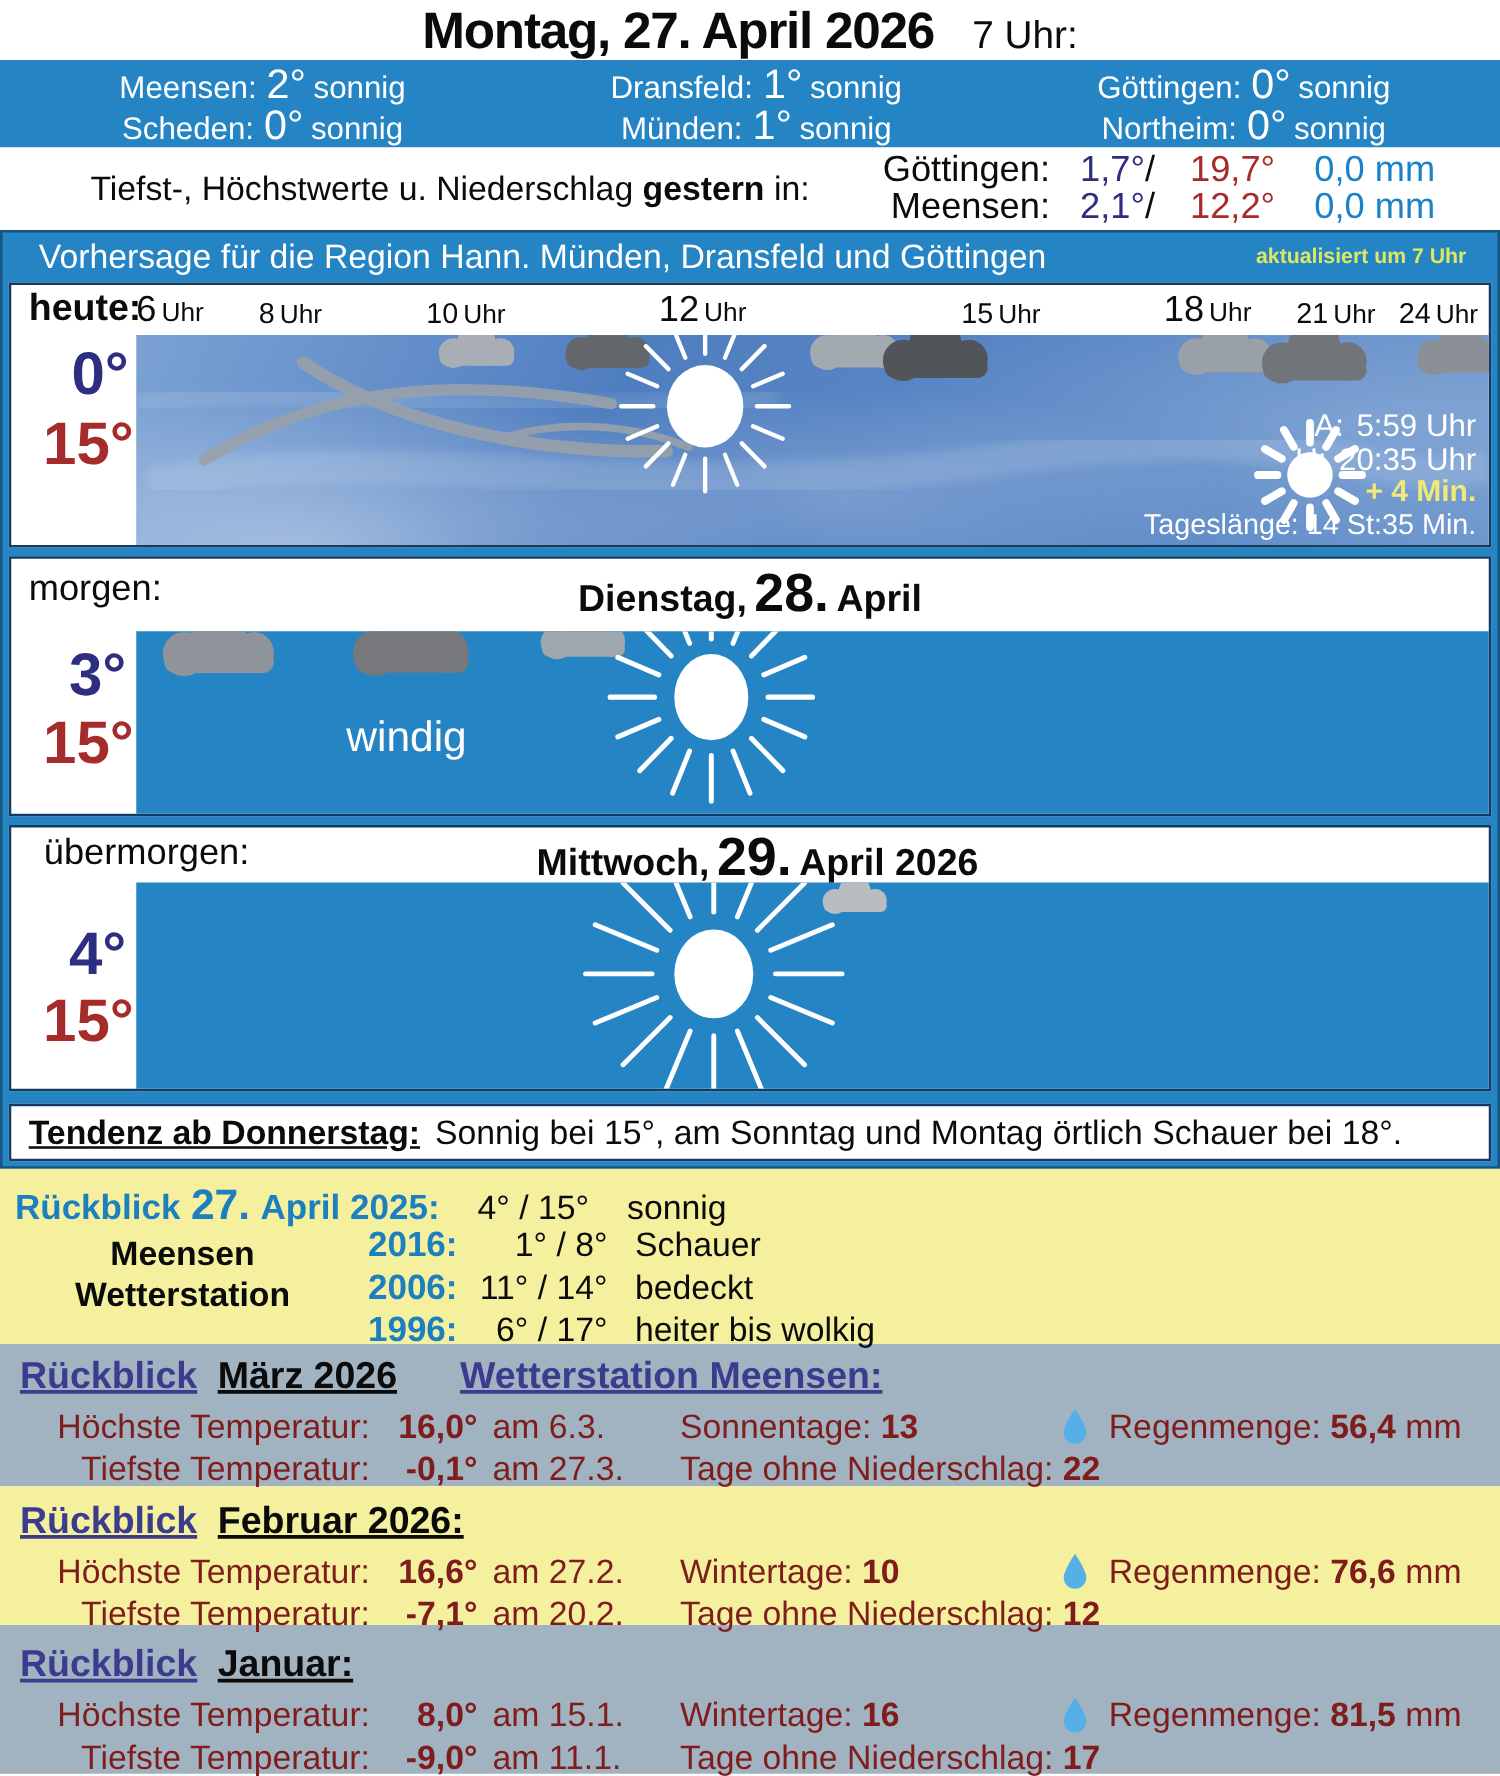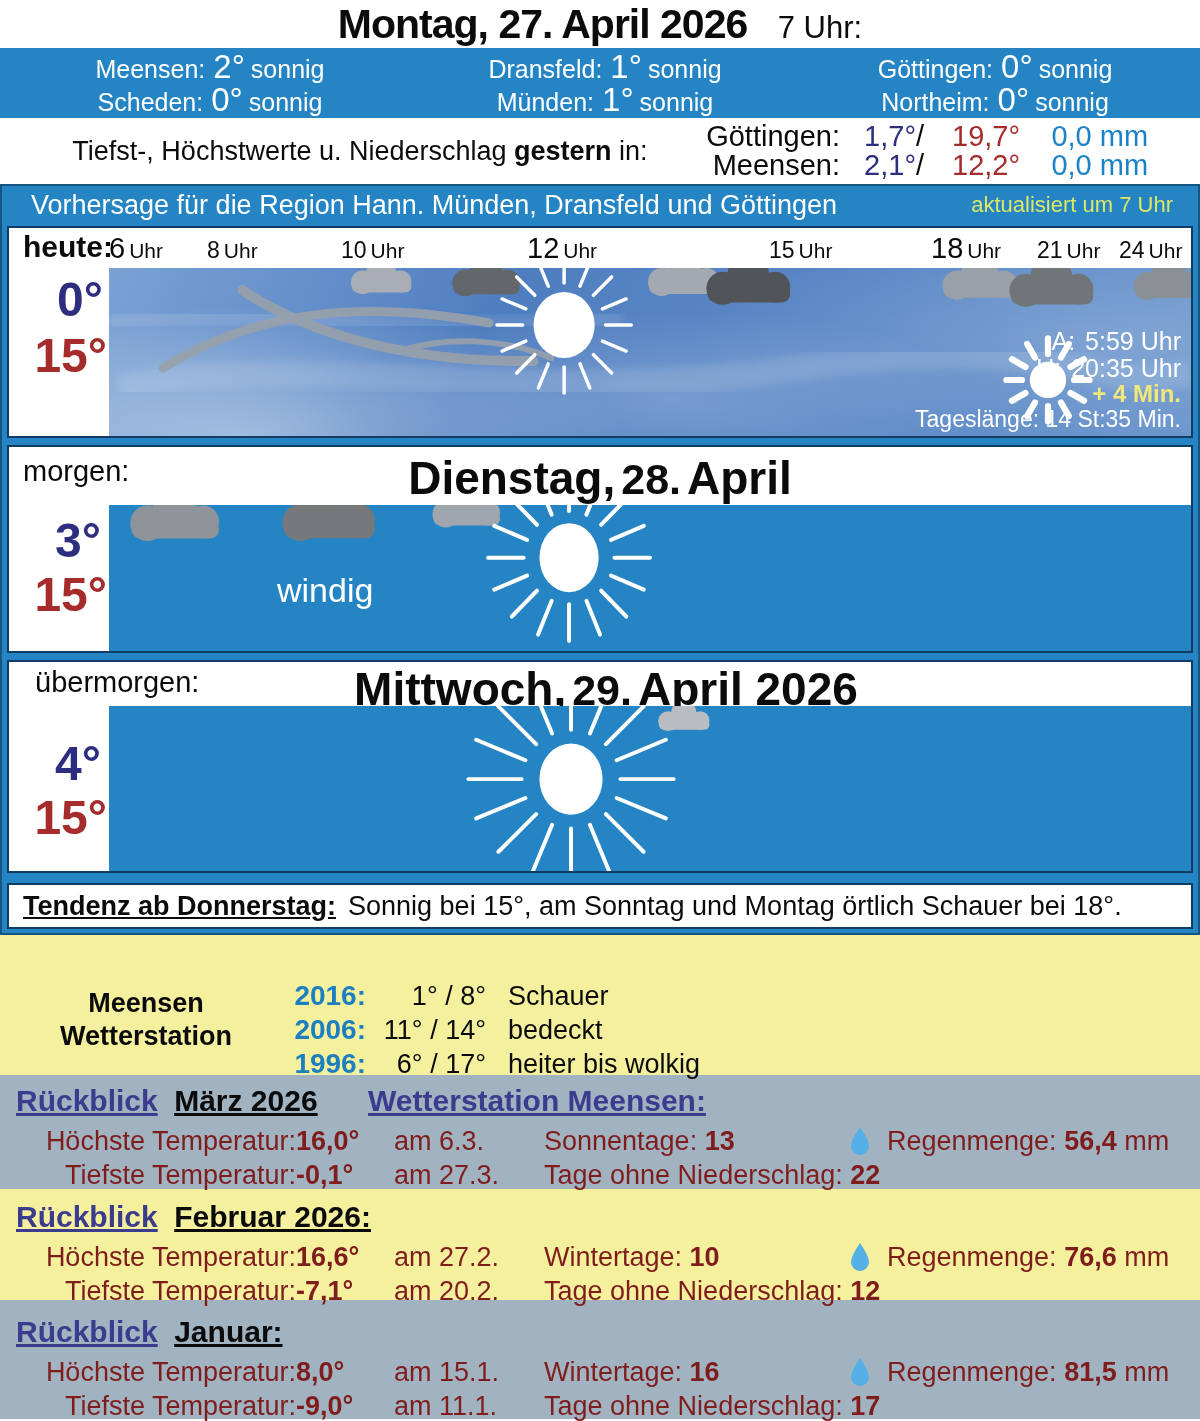--- a/index.html
+++ b/index.html
@@ -28,21 +28,21 @@
   .y-city{width:150px;text-align:right;color:#0b0b0b;}
   .y-low{width:76px;text-align:right;color:#2e2e80;}
   .y-slash{color:#0b0b0b;}
   .y-high{width:96px;text-align:right;color:#a62c2c;}
   .y-precip{width:128px;text-align:right;color:#1b82c8;}
 
   
   .forecast{height:751px;background:#2585c4;border:2px solid #15557f;box-sizing:border-box;padding:0 5px 5px;}
   .fc-header{height:38px;line-height:38px;display:flex;justify-content:space-between;color:#fff;
     font-size:27px;padding:0 20px 0 24px;white-space:nowrap;}
-  .fc-updated{color:#dde763;font-size:22px;}
+  .fc-updated{color:#dde763;font-size:17px;font-weight:bold;}
   .wbox{background:#fff;border:2px solid #123c63;box-sizing:border-box;position:relative;}
 
   
   .today-box{height:212px;margin-top:2px;}
   .time-strip{position:relative;height:40px;}
   .ts-label{position:absolute;left:14px;top:2px;font-size:30px;font-weight:600;color:#0b0b0b;}
   .time{position:absolute;white-space:nowrap;color:#0b0b0b;}
   .time .n-lg{font-size:29px;}
   .time .n-sm{font-size:23px;}
   .time .u{font-size:21px;margin-left:4px;}
@@ -66,21 +66,21 @@
 
   
   .day-box{margin-top:7px;}
   .box-morgen{height:208px;}
   .box-ueber{height:213px;}
   .day-title-row{position:relative;}
   .box-morgen .day-title-row{height:58px;}
   .box-ueber .day-title-row{height:44px;margin-left:12px;}
   .day-label{position:absolute;left:14px;top:8px;font-size:29px;color:#0b0b0b;}
   .day-title{text-align:center;padding-top:4px;white-space:nowrap;color:#0b0b0b;}
-  .day-title .tp{font-size:46px;font-weight:600;}
+  .day-title .tp{font-size:30px;font-weight:600;}
   .day-title .td{font-size:43px;font-weight:600;margin:0 6px;}
   .day-panel{position:absolute;left:100px;right:0;bottom:0;background:#2585c4;overflow:hidden;}
   .box-morgen .day-panel{top:58px;}
   .box-ueber .day-panel{top:44px;}
   .day-panel svg{position:absolute;left:0;top:0;width:100%;height:100%;}
   .day-temps{position:absolute;left:0;width:100px;text-align:right;}
   .box-morgen .day-temps{top:58px;}
   .box-ueber .day-temps{top:44px;}
   .day-temps .low{font-size:48px;font-weight:700;color:#2e2e80;line-height:52px;margin-top:10px;padding-right:8px;}
   .day-temps .high{font-size:48px;font-weight:700;color:#a62c2c;line-height:52px;margin-top:2px;padding-right:2px;}
@@ -113,21 +113,21 @@
   .rv-yellow{background:#f4f09e;}
   .rv-m1{height:114px;}
   .rv-m2{height:111px;padding-top:10px;}
   .rv-m3{height:119px;padding-top:14px;}
   .m-header{white-space:nowrap;line-height:36px;}
   .m-rb{font-size:30px;font-weight:700;color:#3c3c8f;text-decoration:underline;}
   .m-month{font-size:30px;font-weight:700;color:#0b0b0b;text-decoration:underline;margin-left:12px;}
   .m-station{font-size:30px;font-weight:700;color:#3c3c8f;text-decoration:underline;margin-left:46px;}
   .m-line{display:flex;align-items:center;line-height:34px;white-space:nowrap;font-size:27px;color:#7f1d1d;}
   .rb-label{width:280px;text-align:right;display:inline-block;}
-  .rb-val{width:86px;font-weight:700;display:inline-block;}
+  .rb-val{width:86px;text-align:right;font-weight:700;display:inline-block;}
   .rb-date{width:120px;padding-left:12px;display:inline-block;}
   .rb-col2{width:305px;margin-left:30px;display:inline-block;}
   .rb-col2 b, .rb-rain b{font-weight:700;}
   .drop{width:22px;height:30px;margin-right:16px;flex:0 0 22px;}
   .rb-rain{display:inline-block;}
 </style>
 </head>
 <body>
 
 <div class="page">
@@ -394,20 +394,27 @@
       </div>
     </div>
 
     <div class="wbox trend-box">
       <span class="trend-label">Tendenz ab Donnerstag:</span>
       <span class="trend-text">Sonnig bei 15°, am Sonntag und Montag örtlich Schauer bei 18°.</span>
     </div>
   </section>
 
   <section class="review rv-april">
+    <div class="ap-header">
+      <span class="h-blue">Rückblick</span>
+      <span class="h-day">27.</span>
+      <span class="h-blue">April 2025:</span>
+      <span class="ap-temps">4° / 15°</span>
+      <span class="ap-cond">sonnig</span>
+    </div>
     <div class="ap-station">
       <div>Meensen</div>
       <div>Wetterstation</div>
     </div>
     <div class="ap-rows">
       <div class="ap-row">
         <span class="ap-year">2016:</span>
         <span class="ap-rtemps">1° /  8°</span>
         <span class="ap-rcond">Schauer</span>
       </div>

